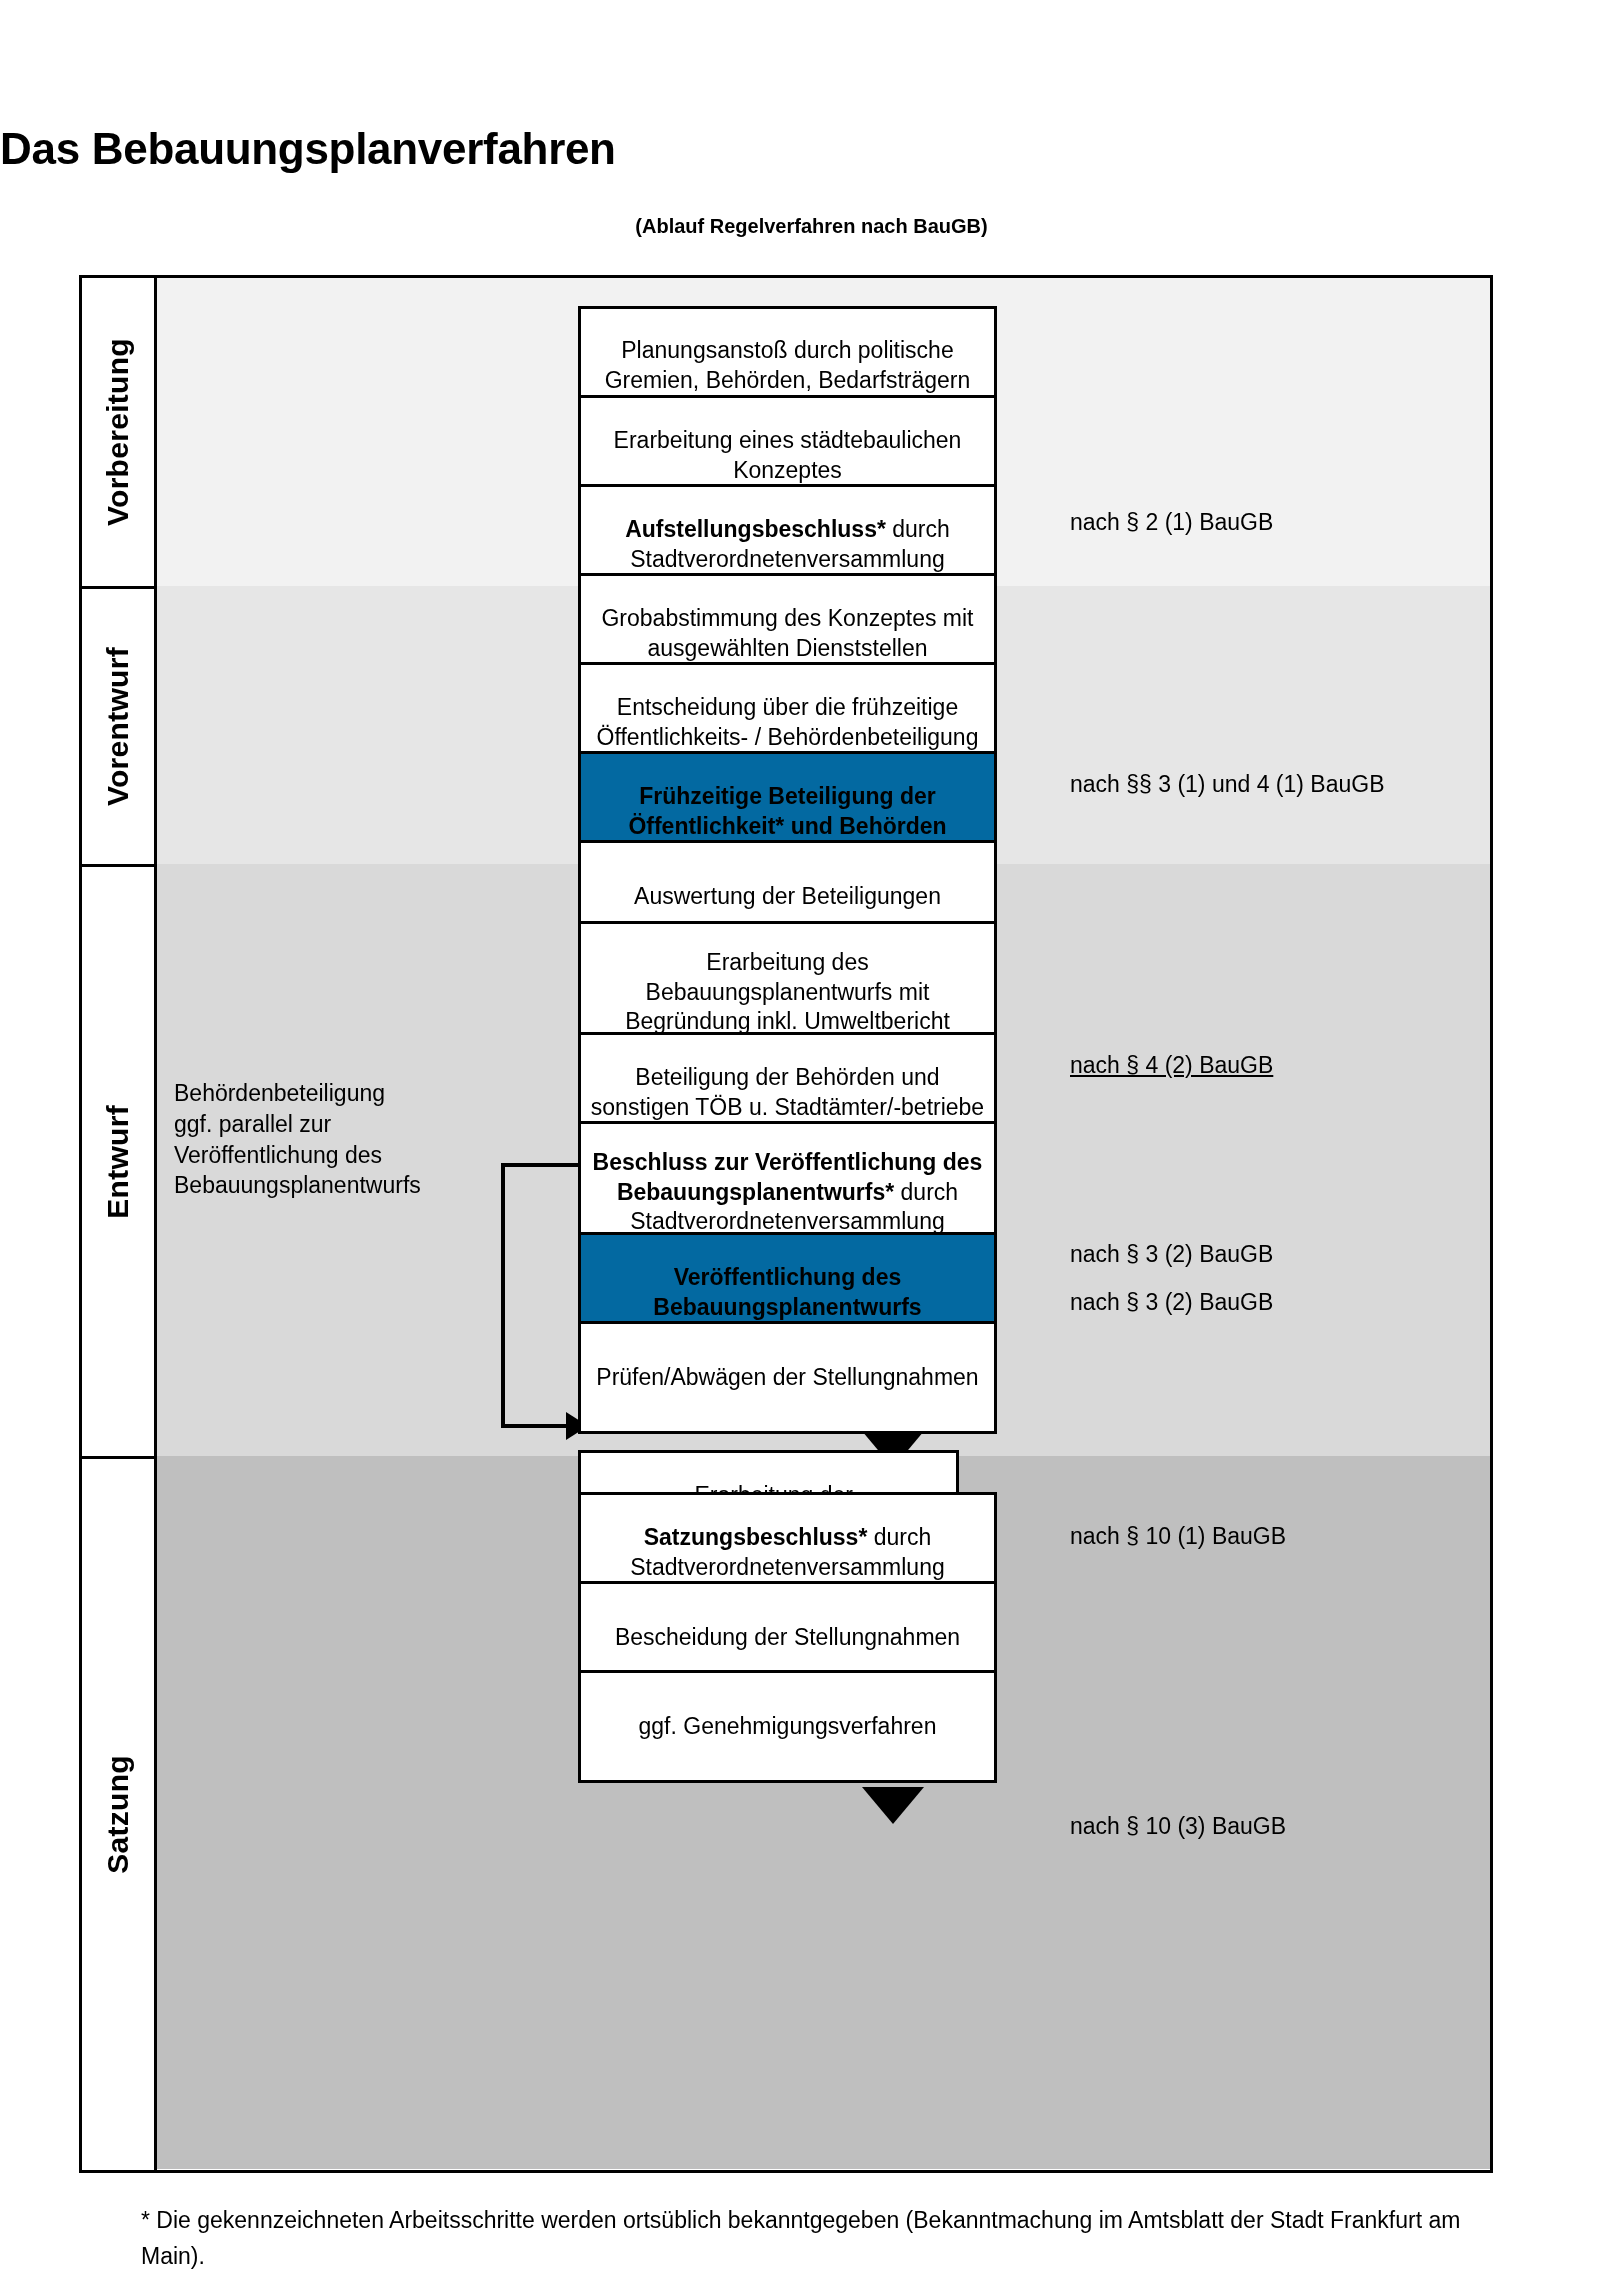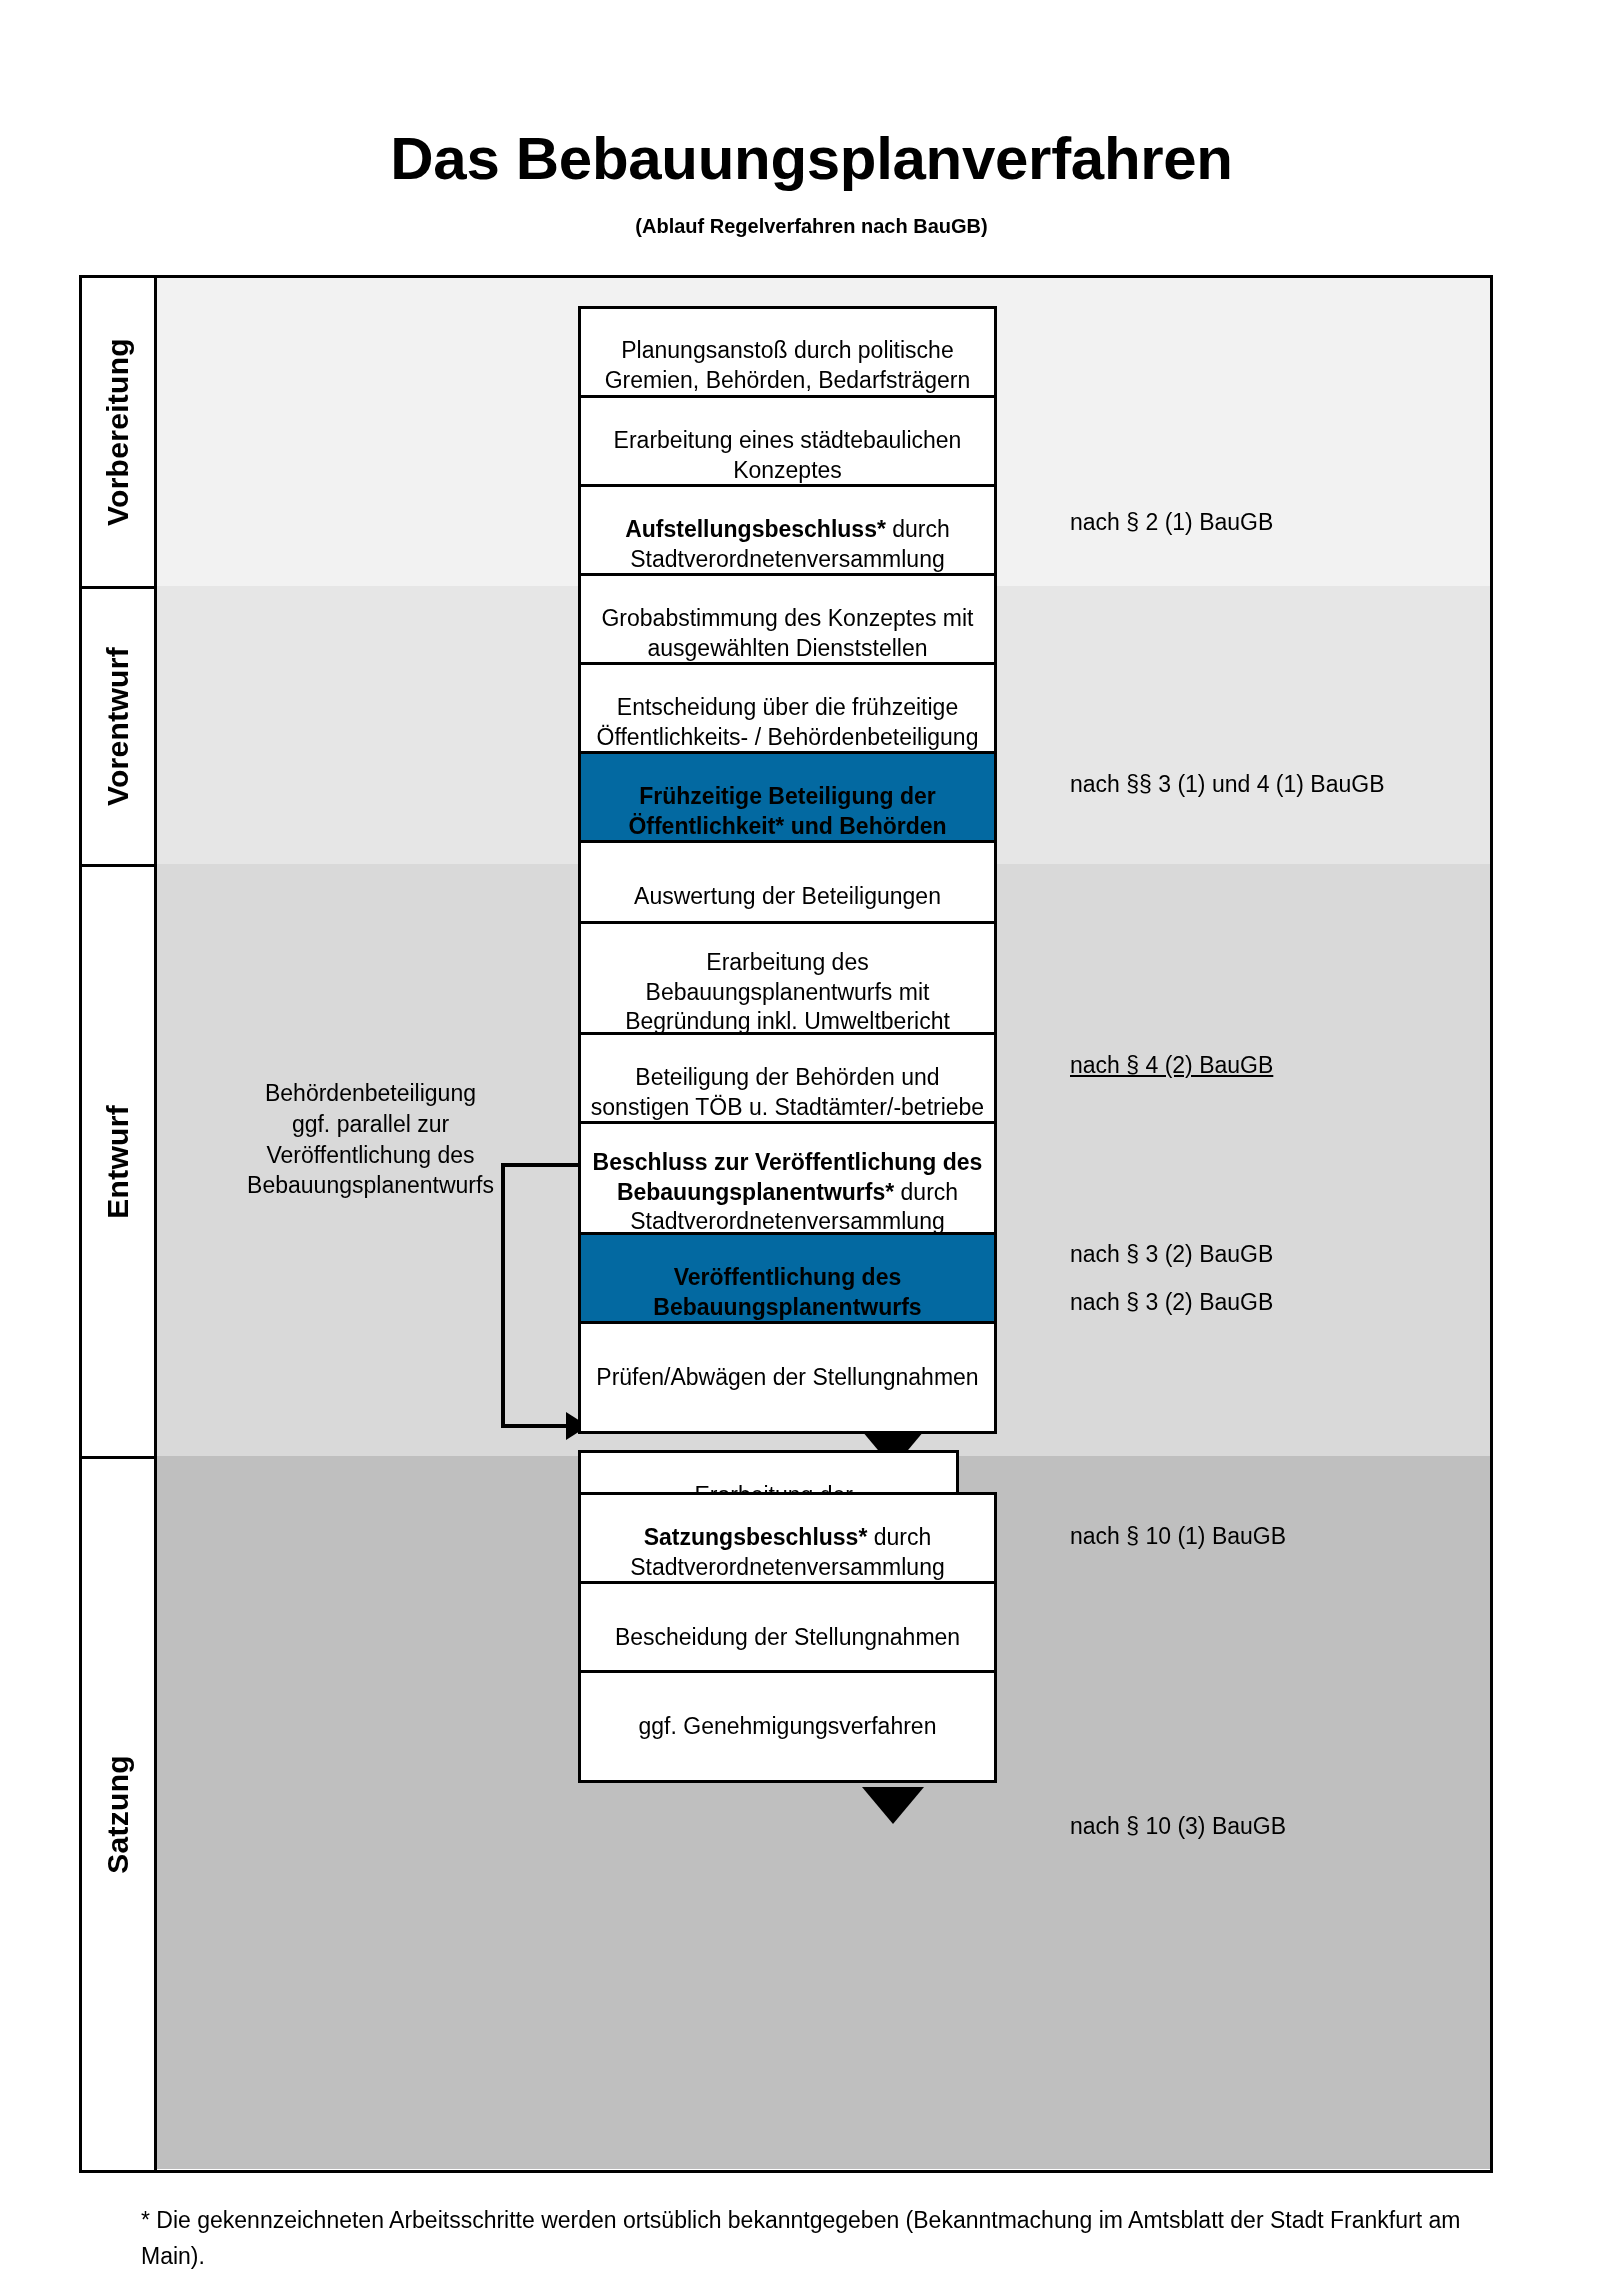--- a/index.html
+++ b/index.html
@@ -14,22 +14,21 @@
     color: #000000;
     position: relative;
     overflow: hidden;
   }
 
   
   .title-main {
     position: absolute;
     left: 0; right: 0;
     top: 124px;
-    text-align: center;
-    font-size: 60px;
+    font-size: 44px;
     font-weight: bold;
     letter-spacing: -0.3px;
   }
   .title-sub {
     position: absolute;
     left: 0; right: 0;
     top: 215px;
     text-align: center;
     font-size: 20px;
     font-weight: bold;
@@ -121,21 +120,20 @@
     font-size: 23px;
     white-space: nowrap;
     z-index: 3;
   }
 
   
   .side-note {
     position: absolute;
     font-size: 23px;
     line-height: 1.34;
-    text-align: center;
     z-index: 3;
   }
   .side-note .ln { display: block; white-space: nowrap; }
 
   
   .conn {
     position: absolute;
     z-index: 2;
   }
   .conn-top {           

